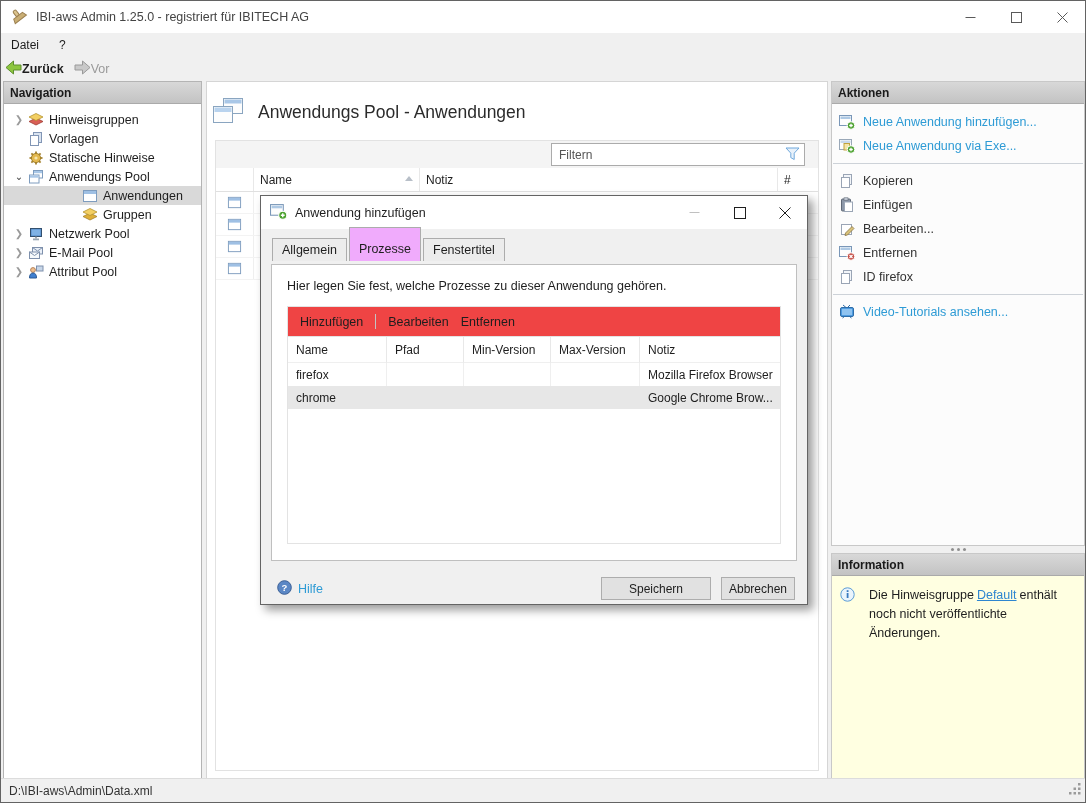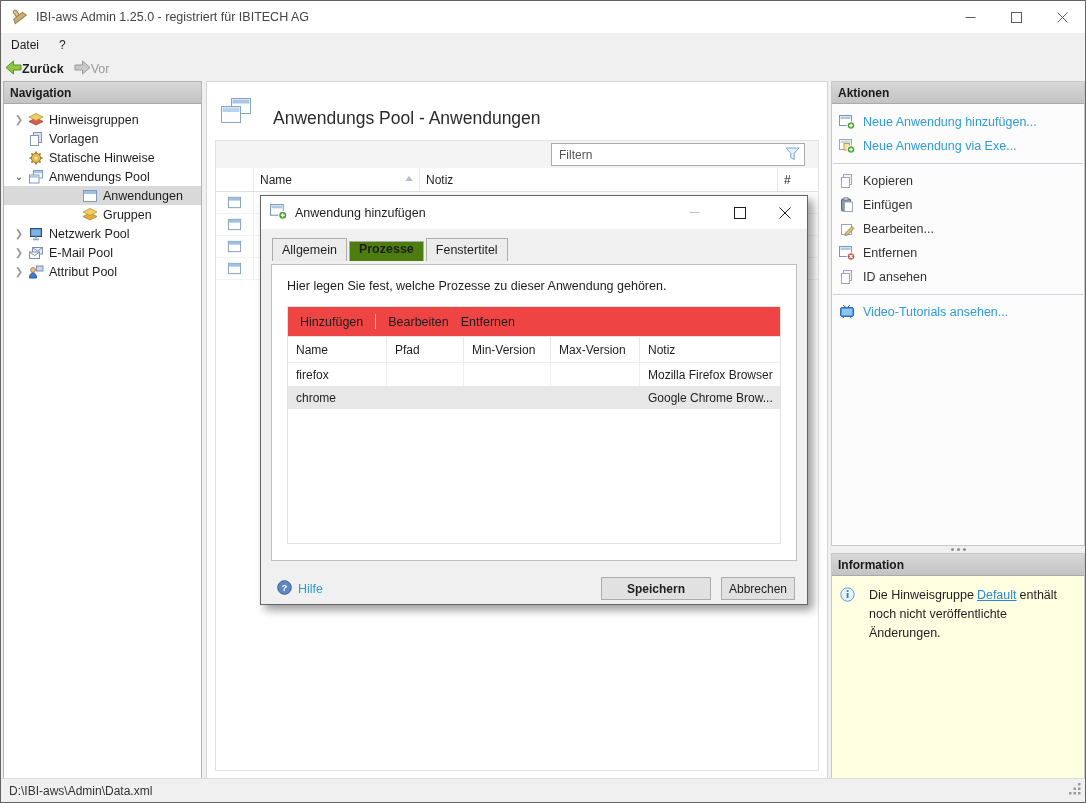--- a/index.html
+++ b/index.html
@@ -40,21 +40,21 @@
   .tree-item { height:19px; display:flex; align-items:center; cursor:default; }
   .tree-item .exp { width:14px; margin-left:8px; display:flex; justify-content:center; color:#9a9a9a; font-size:10px; flex:0 0 auto;}
   .tree-item .exp.open { color:#3c3c3c; }
   .tree-item .ticon { width:16px; height:16px; margin:0 5px 0 2px; flex:0 0 auto; }
   .tree-item .tlabel { font-size:12.5px; white-space:nowrap; }
   .tree-item.child { padding-left:76px; }
   .tree-item.selected { background:#d9d9d9; }
 
   
   .main-card { position:absolute; left:205px; top:0; width:622px; height:699px; background:#fff; border:1px solid #d5d5d5; }
-  .main-title { display:flex; align-items:flex-end; gap:20px; padding:14px 0 10px 12px; }
+  .main-title { display:flex; align-items:center; gap:13px; padding:14px 0 10px 4px; }
   .main-title .ttl { font-size:17.5px; color:#2b2b2b; }
   .listbox { position:absolute; left:8px; right:8px; top:58px; bottom:8px; border:1px solid #e2e2e2; background:#fff; overflow:hidden; }
   .filterstrip { height:27px; background:#f4f4f4; display:flex; align-items:center; justify-content:flex-end; padding-right:13px; }
   .filterwrap { position:relative; width:254px; height:23px; }
   .filterwrap input { width:100%; height:100%; border:1px solid #ababab; padding:0 26px 0 7px; font:12px "Liberation Sans",sans-serif; color:#333; background:#fff; }
   .filterwrap input::placeholder { color:#555; }
   .funnel { position:absolute; right:5px; top:4px; }
   .mhead { display:flex; height:24px; border-bottom:1px solid #e0e0e0; align-items:center; background:#fff; }
   .mhead .hc { height:100%; display:flex; align-items:center; padding:0 6px; border-right:1px solid #e8e8e8; color:#1e1e1e; }
   .mhead .hc:last-child { border-right:none; }
@@ -90,21 +90,21 @@
   
   .dialog { position:absolute; left:259px; top:194px; width:548px; height:410px; background:#f0f0f0;
     border:1px solid #646464; box-shadow:5px 5px 9px rgba(0,0,0,0.4); }
   .dlg-titlebar { height:33px; background:#fff; display:flex; align-items:center; }
   .dlg-titlebar .dicon { margin:0 8px 0 9px; }
   .dlg-titlebar .dtitle { font-size:12.5px; color:#1e1e1e; }
   .dlg-ctrls { margin-left:auto; display:flex; height:100%; }
   .dlg-ctrl { width:45px; display:flex; align-items:center; justify-content:center; }
   .tabs { display:flex; align-items:flex-end; height:31px; padding-left:11px; position:relative; z-index:2; }
   .tab { border:1px solid #acacac; border-bottom:none; background:#ececec; padding:4px 9px 4px 9px; margin-right:2px; font-size:12.5px; color:#1e1e1e; position:relative; top:1px; }
-  .tab.active { background:#4d7c0f; padding-top:0; padding-bottom:5px; font-weight:bold; z-index:3; }
+  .tab.active { background:#f0abfc; padding-top:14px; padding-bottom:5px; font-weight:normal; z-index:3; }
   .dlg-panel { position:relative; margin:4px 10px; height:297px; background:#fff; border:1px solid #bfbfbf; z-index:1; padding:14px 15px; }
   .instruction { font-size:12.5px; color:#1e1e1e; }
   .groupbox { margin-top:13px; border:1px solid #e3e3e3; height:238px; display:flex; flex-direction:column; overflow:hidden; }
   .gb-toolbar { height:30px; background:#ef4444; display:flex; align-items:center; gap:12px; padding-left:12px; border-bottom:1px solid #e3e3e3; }
   .gb-btn { color:#1e1e1e; font-size:12.5px; }
   .gb-sep { width:1px; height:15px; background:#c3c3c3; }
   .dtable-head, .dtable-row { display:flex; align-items:center; }
   .dtable-head { height:26px; }
   .dtable-head .dc { height:100%; display:flex; align-items:center; padding:0 8px; border-right:1px solid #e8e8e8; border-bottom:1px solid #efefef; color:#1e1e1e; }
   .dtable-row { height:23px; }
@@ -113,21 +113,21 @@
   .dtable-row.selected .dc { border-right-color:transparent; }
   .dc.c-name { width:99px; }
   .dc.c-pfad { width:77px; }
   .dc.c-min { width:87px; }
   .dc.c-max { width:89px; }
   .dc.c-notiz { flex:1; border-right:none !important; white-space:nowrap; overflow:hidden; }
   .dlg-footer { height:47px; display:flex; align-items:center; padding:0 12px 0 16px; }
   .helplink { display:flex; align-items:center; gap:6px; color:#2e9bd5; font-size:12.5px; }
   .dlg-footer .spacer { flex:1; }
   .btn { height:23px; background:#e1e1e1; border:1px solid #adadad; font:12px "Liberation Sans",sans-serif; color:#1e1e1e; display:flex; align-items:center; justify-content:center; }
-  .btn.save { width:110px; margin-right:10px;font-weight:bold; }
+  .btn.save { width:110px; margin-right:10px; }
   .btn.cancel { width:74px; }
 </style>
 </head>
 <body>
 
 <div class="window">
 
   <div class="titlebar">
     <span class="appicon">
       <svg width="18" height="18" viewBox="0 0 18 18">
@@ -410,21 +410,21 @@
                 <circle cx="12" cy="11.5" r="3.8" fill="#c5524a" stroke="#fff"></circle>
                 <path d="M10.5 10 L13.5 13 M13.5 10 L10.5 13" stroke="#fff" stroke-width="1.2"></path>
               </svg></span>
           <span class="albl">Entfernen</span>
         </div>
         <div class="arow plain">
           <span class="aicon"><svg viewBox="0 0 16 16" width="16" height="16">
                 <rect x="4.5" y="1.5" width="8" height="10" fill="#f2f5f9" stroke="#9aa5b5"></rect>
                 <rect x="2.5" y="4.5" width="8" height="10" fill="#fff" stroke="#9aa5b5"></rect>
               </svg></span>
-          <span class="albl">ID ansehen</span>
+          <span class="albl">ID firefox</span>
         </div>
         <div class="asep"></div>
         <div class="arow link">
           <span class="aicon"><svg viewBox="0 0 16 16" width="16" height="16">
                 <path d="M4 1 L7 3.5 M11 1 L8.5 3.5" stroke="#2f6da8"></path>
                 <rect x="1.5" y="3.5" width="13" height="9" rx="1.5" fill="#4d9be0" stroke="#2f6da8"></rect>
                 <rect x="3" y="5" width="10" height="6" fill="#8fc3f0"></rect>
                 <line x1="3.5" y1="14" x2="5.5" y2="12.5" stroke="#2f6da8"></line>
                 <line x1="12.5" y1="14" x2="10.5" y2="12.5" stroke="#2f6da8"></line>
               </svg></span>

